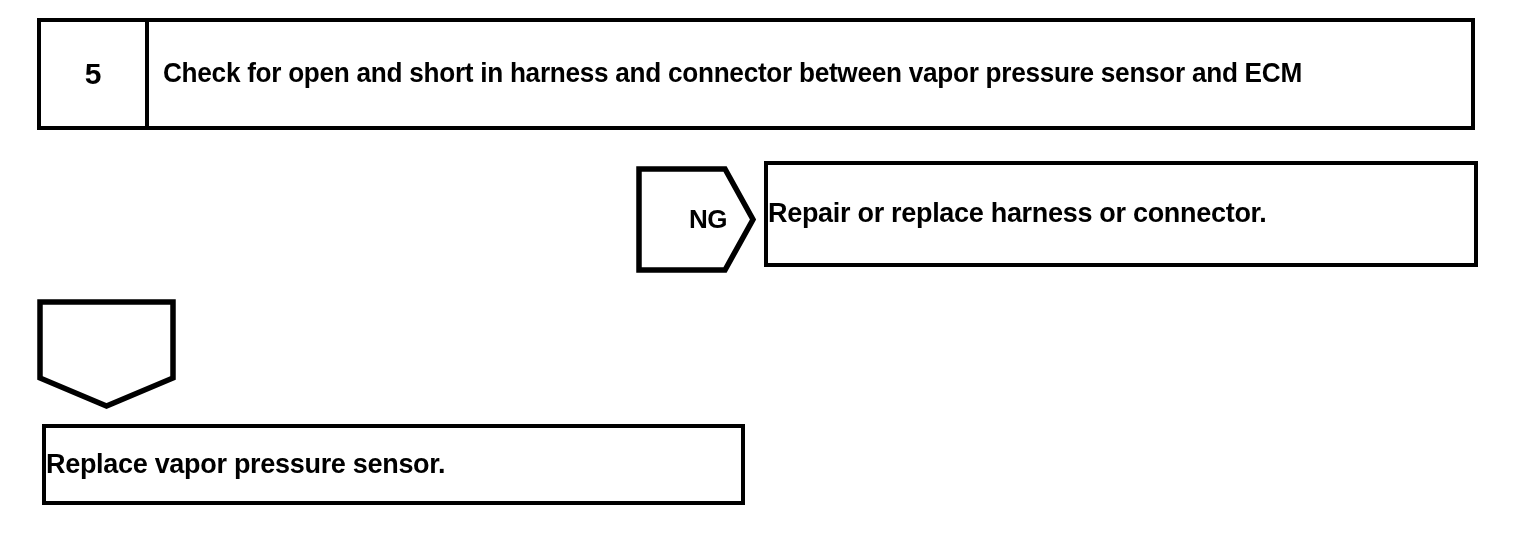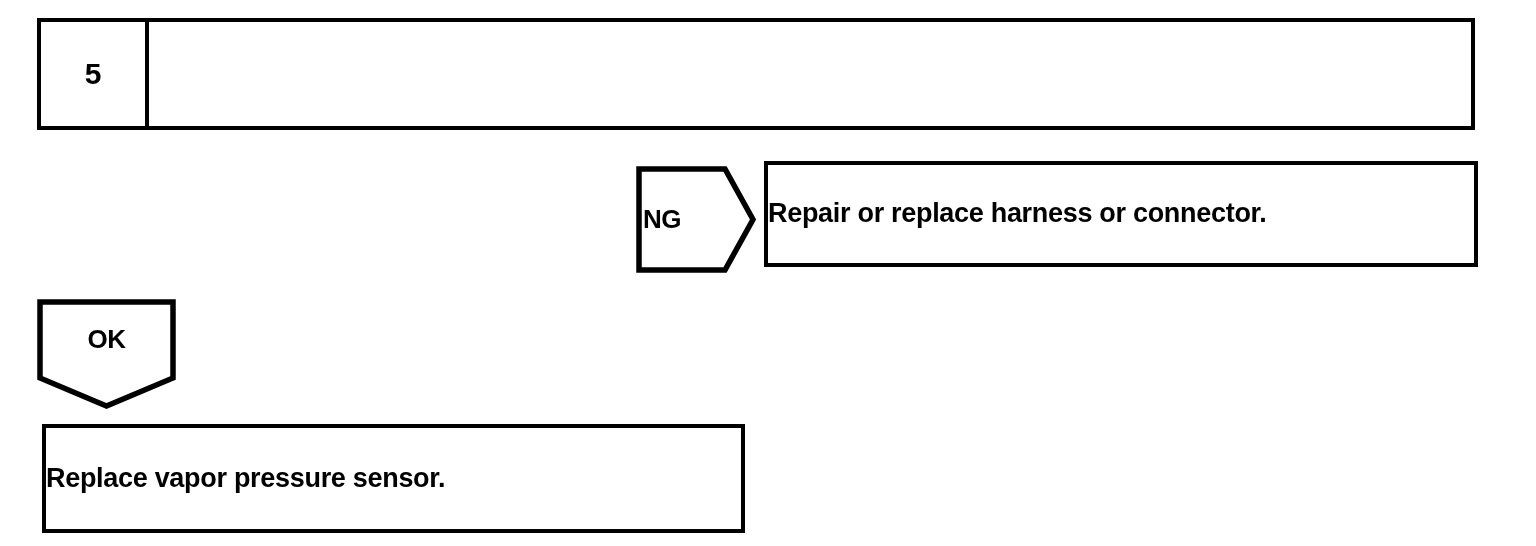--- a/index.html
+++ b/index.html
@@ -66,21 +66,21 @@
   .ng-arrow {
     position: absolute;
     left: 636px;
     top: 166px;
     width: 120px;
     height: 107px;
   }
   .ng-arrow svg { display: block; }
   .ng-label {
     position: absolute;
-    left: 610px;
+    left: 656px;
     top: 166px;
     width: 104px;
     height: 107px;
     display: flex;
     align-items: center;
     justify-content: center;
     font-size: 26px;
     font-weight: bold;
     letter-spacing: -0.5px;
     pointer-events: none;
@@ -97,21 +97,21 @@
   .result-box-ng {
     left: 764px;
     top: 161px;
     width: 714px;
     height: 106px;
   }
   .result-box-final {
     left: 42px;
     top: 424px;
     width: 703px;
-    height: 109px;
+    height: 81px;
   }
   .result-text {
     font-size: 27px;
     font-weight: bold;
     letter-spacing: -0.3px;
     line-height: 1.15;
     margin: 0;
   }
 
   
@@ -140,37 +140,39 @@
 </style>
 </head>
 <body>
 
 <div id="canvas">
 
   <div class="step-box">
     <div class="step-number-cell">
       <span class="step-number">5</span>
     </div>
+    <div class="step-text-cell">
+      <p class="step-text">Check for open and short in harness and connector between vapor pressure sensor and ECM</p>
+    </div>
   </div>
 
   <div class="ng-arrow">
     <svg width="120" height="107" viewBox="0 0 120 107" xmlns="http://www.w3.org/2000/svg">
       <polygon points="3,3 89,3 117,53.5 89,104 3,104" fill="#ffffff" stroke="#000000" stroke-width="5.5" stroke-linejoin="miter"></polygon>
     </svg>
   </div>
   <div class="ng-label">NG</div>
 
   <div class="result-box result-box-ng">
     <p class="result-text">Repair or replace harness or connector.</p>
   </div>
 
   <div class="ok-arrow">
     <svg width="139" height="110" viewBox="0 0 139 110" xmlns="http://www.w3.org/2000/svg">
       <polygon points="3,3 136,3 136,79 69.5,107 3,79" fill="#ffffff" stroke="#000000" stroke-width="5.5" stroke-linejoin="miter"></polygon>
     </svg>
   </div>
-  <div class="ok-label">OK</div>
 
   <div class="result-box result-box-final">
     <p class="result-text">Replace vapor pressure sensor.</p>
   </div>
 
 </div>
 
 </body></html>

